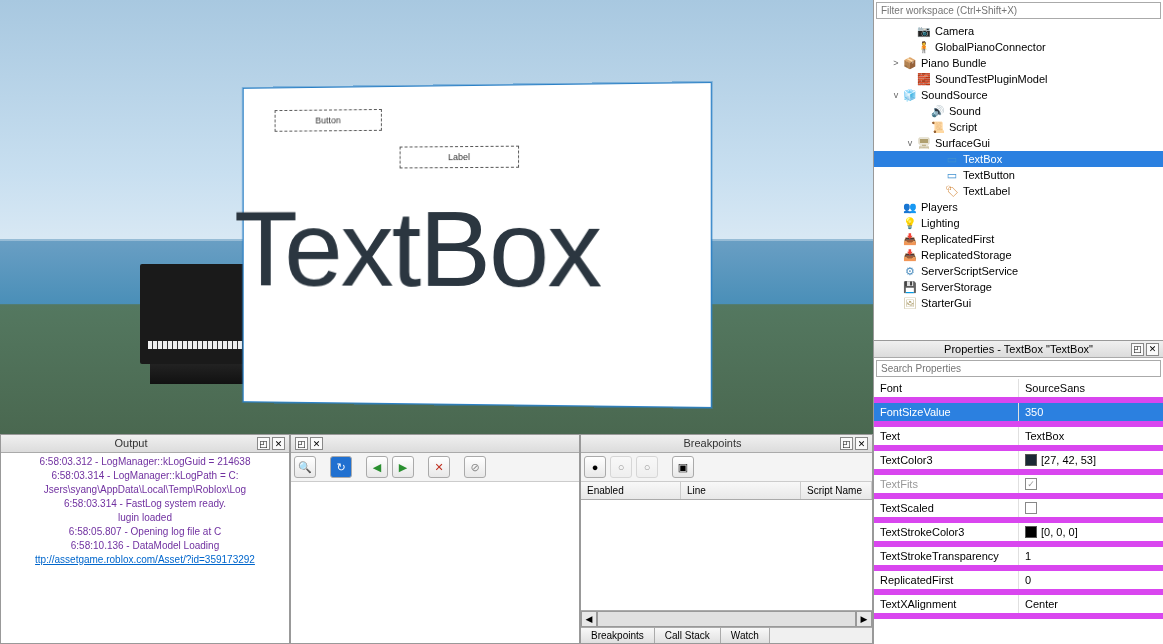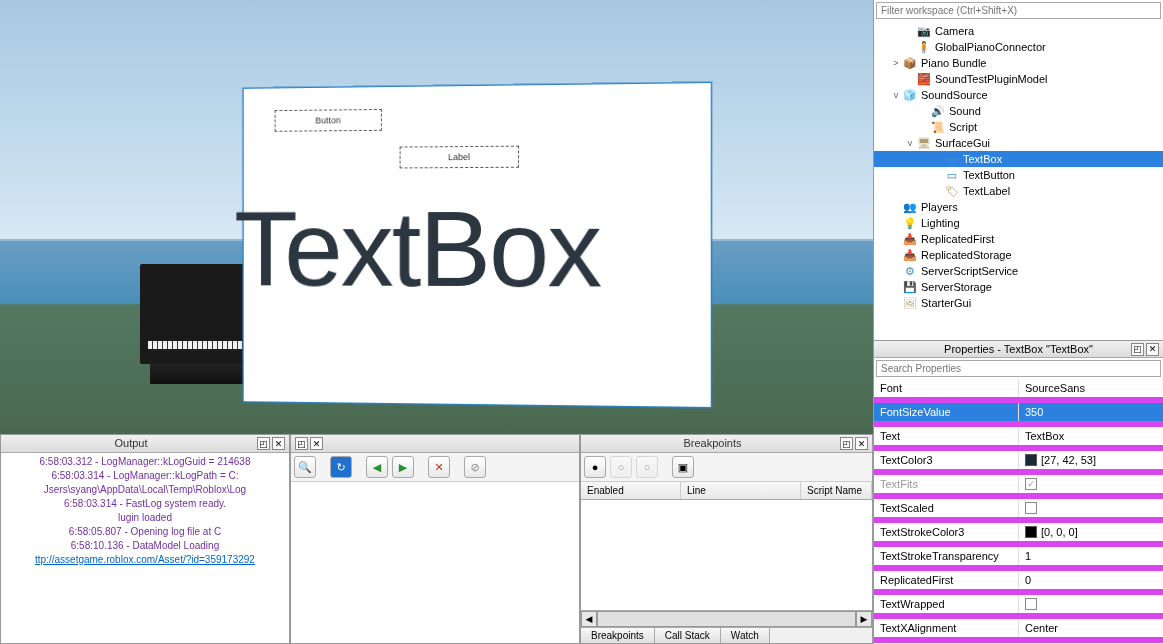--- a/index.html
+++ b/index.html
@@ -362,27 +362,20 @@
               <span>1</span>
             </div>
           </div>
           <div class="prop-row">
             <div class="prop-name">ReplicatedFirst</div>
             <div class="prop-val">
               <span>0</span>
             </div>
           </div>
           <div class="prop-row">
-            <div class="prop-name">TextWrapped</div>
-            <div class="prop-val">
-              <span class="checkbox"></span>
-              <span></span>
-            </div>
-          </div>
-          <div class="prop-row">
             <div class="prop-name">TextXAlignment</div>
             <div class="prop-val">
               <span>Center</span>
             </div>
           </div>
         </div>
     </div>
   </div>
 </div>
 

